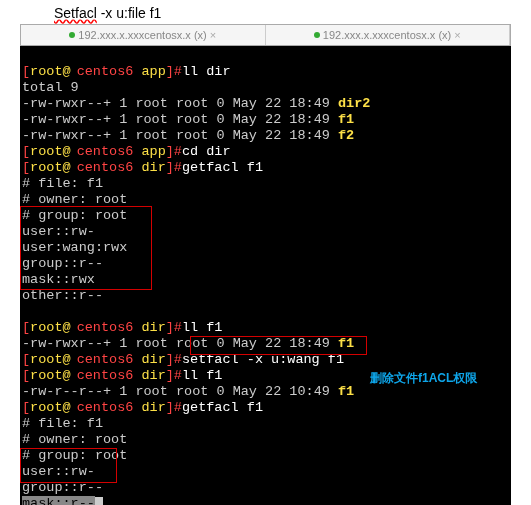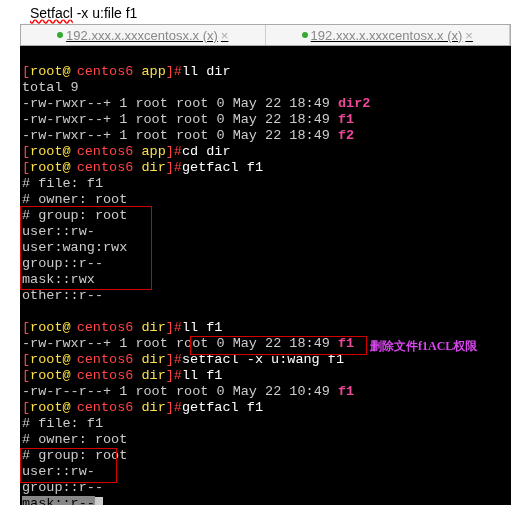--- a/index.html
+++ b/index.html
@@ -12,31 +12,31 @@
   .header {
     padding: 5px 0 3px 30px;
     font-size: 14px;
     color: #000;
     font-family: Arial, sans-serif;
   }
   .header .cmd-word {
     border-bottom: 1px wavy red;
     text-decoration: underline wavy red;
     text-decoration-color: red;
+    margin-left: 24px;
   }
   .tabs-bar {
     margin: 0 20px;
     border: 1px solid #aaa;
     height: 20px;
     background: #f5f5f5;
     display: flex;
-    font-size: 13px;
+    font-size: 11px;
     overflow: hidden;
     position: relative;
-    text-decoration: underline;
   }
   .tab {
     flex: 1;
     display: flex;
     align-items: center;
     justify-content: center;
     border-right: 1px solid #ccc;
     color: #888;
     font-family: sans-serif;
     gap: 3px;
@@ -56,32 +56,33 @@
     white-space: pre;
     overflow: hidden;
   }
   .ps1-open { color: #ff4444; }
   .ps1-user { color: #fde047; }
   .ps1-host { color: #ff4444; padding-left: 6px; }
   .ps1-path { color: #fde047; }
   .ps1-close { color: #ff4444; }
   .cmd { color: #fff; }
   .txt { color: #ccc; }
-  .green { color: #ec4899; font-weight: bold; }
+  .green { color: #fde047; font-weight: bold; }
   .redbox {
     position: absolute;
     border: 1px solid #d40000;
     pointer-events: none;
   }
   .anno {
     position: absolute;
-    color: #d946ef;
-    font-family: Liberation Serif, serif;
+    color: #0ea5e9;
+    font-family: Liberation Sans, sans-serif;
     font-size: 12px;
     font-weight: bold;
+    margin-top: 32px;
   }
   .block-cursor {
     display:inline-block;
     width:8px; height:13px;
     background:#ccc;
     vertical-align: middle;
   }
 </style>
 </head>
 <body>

